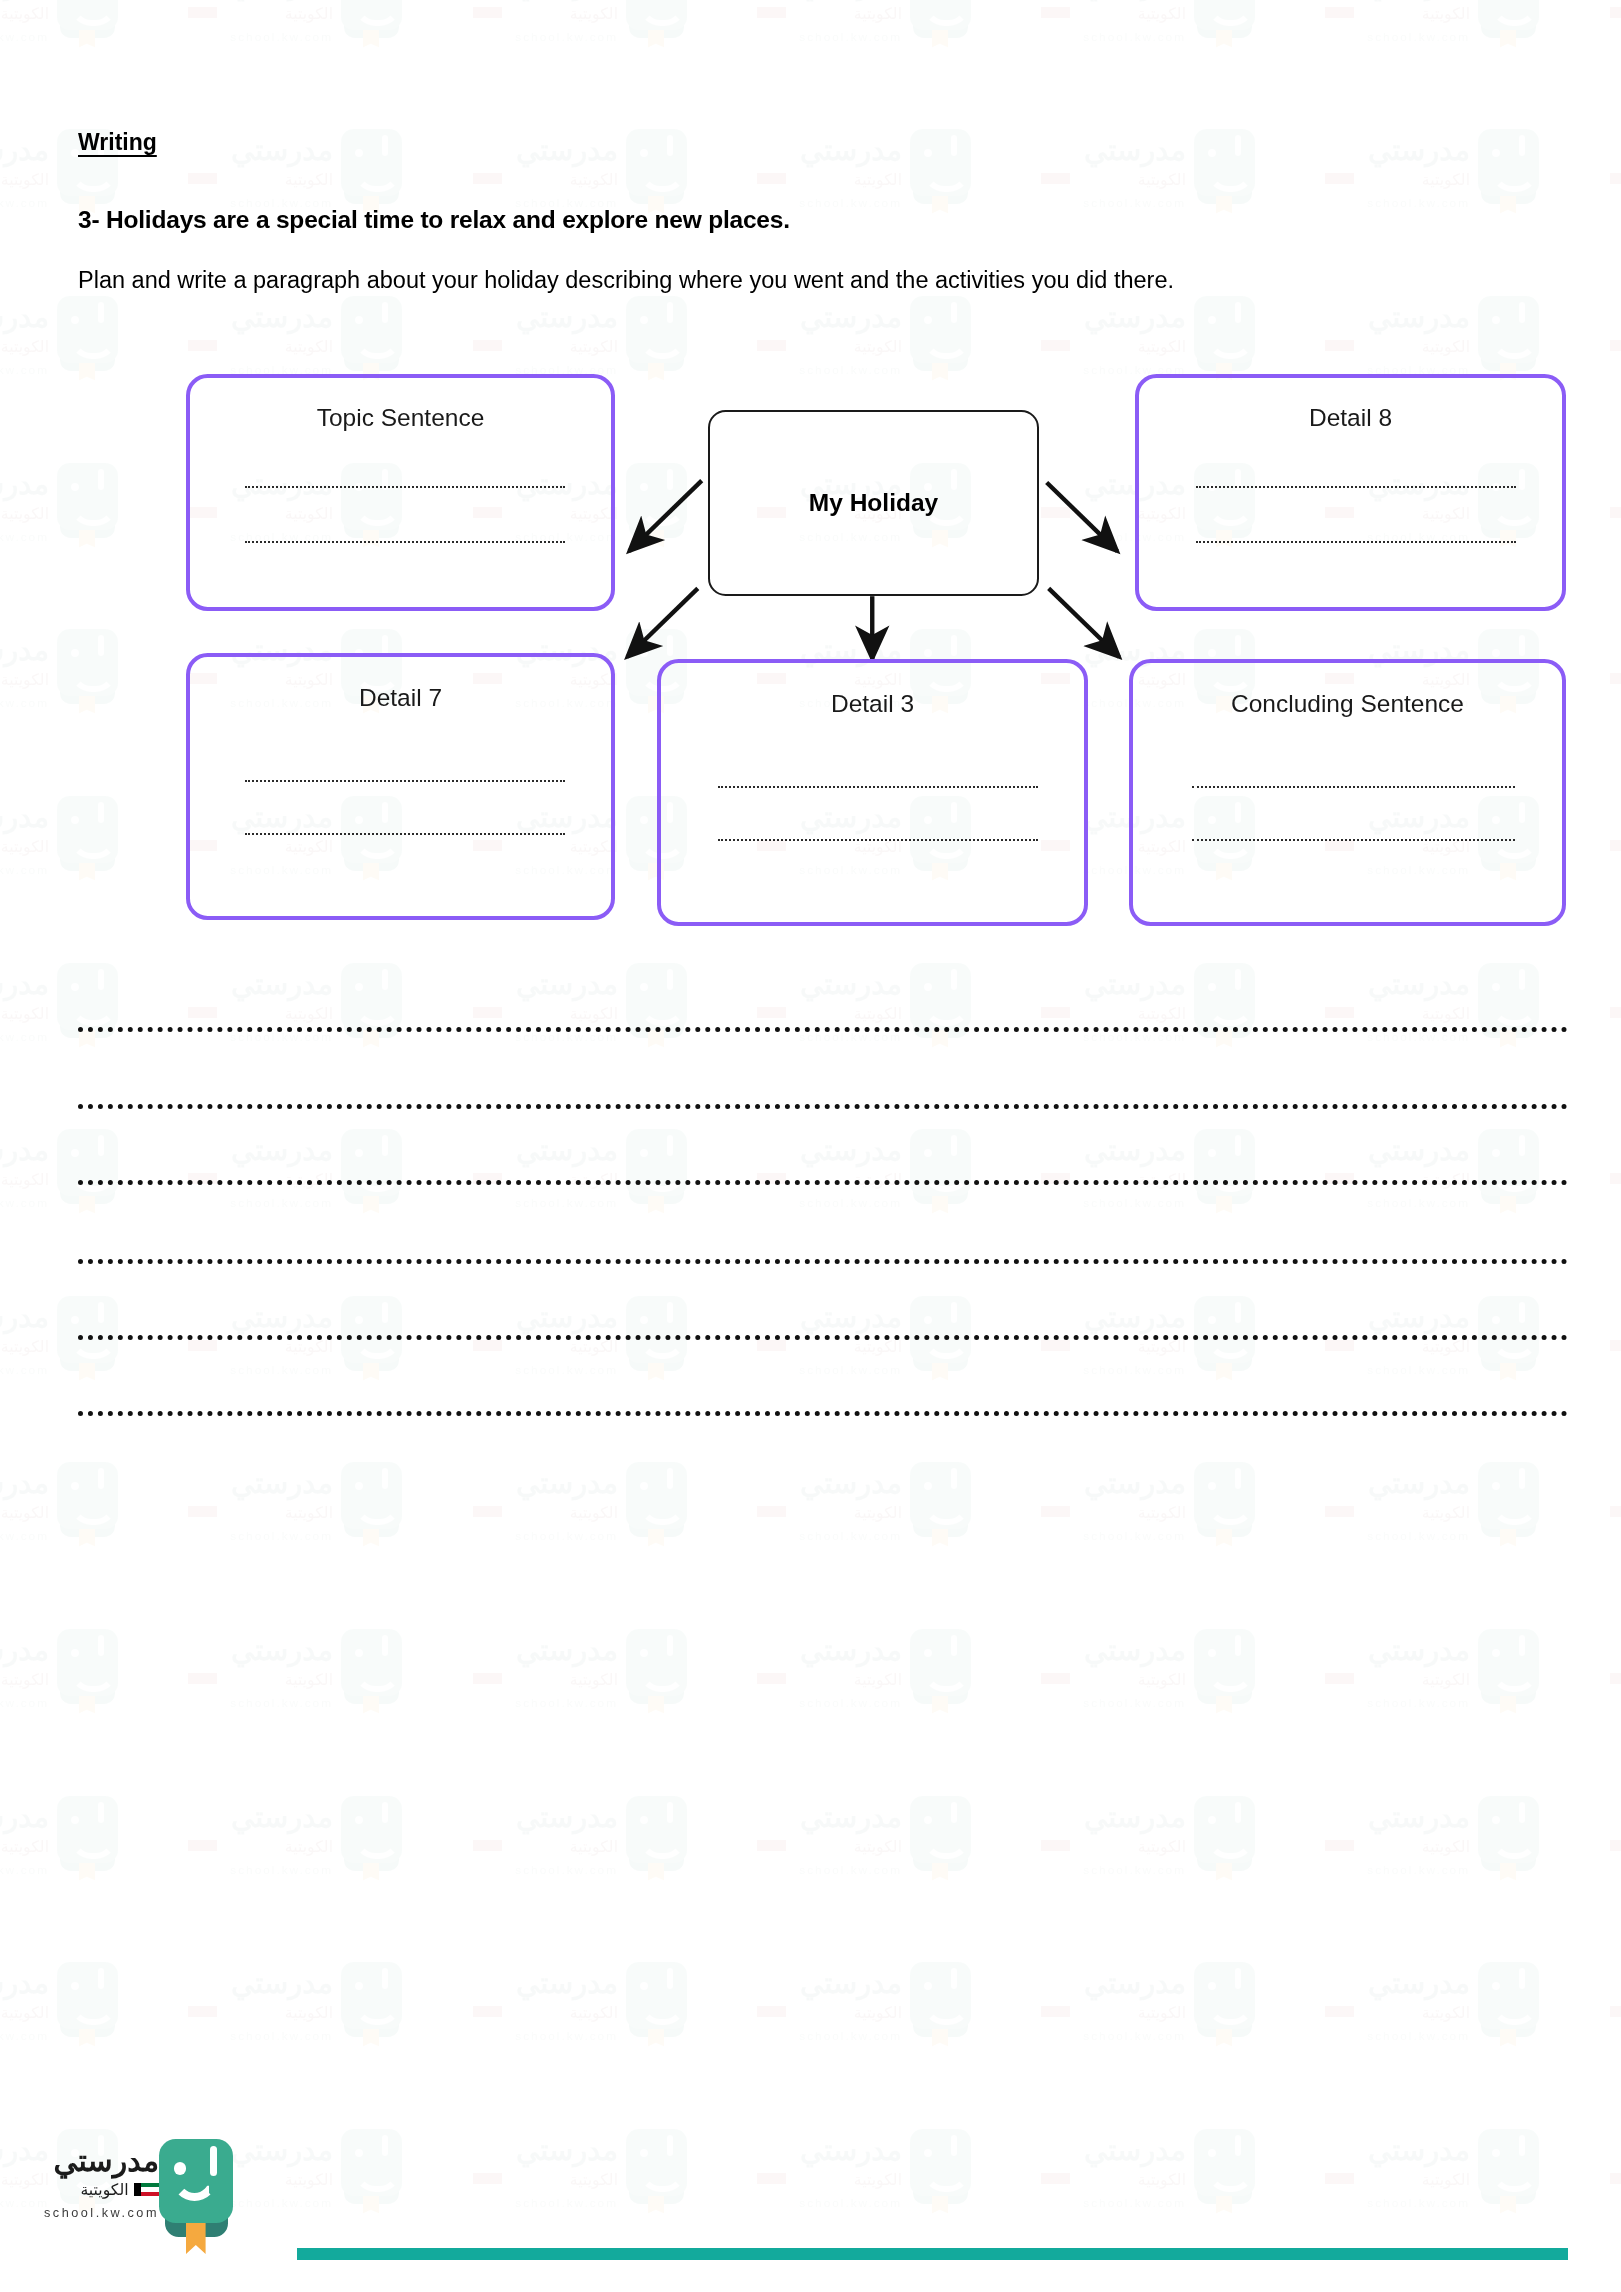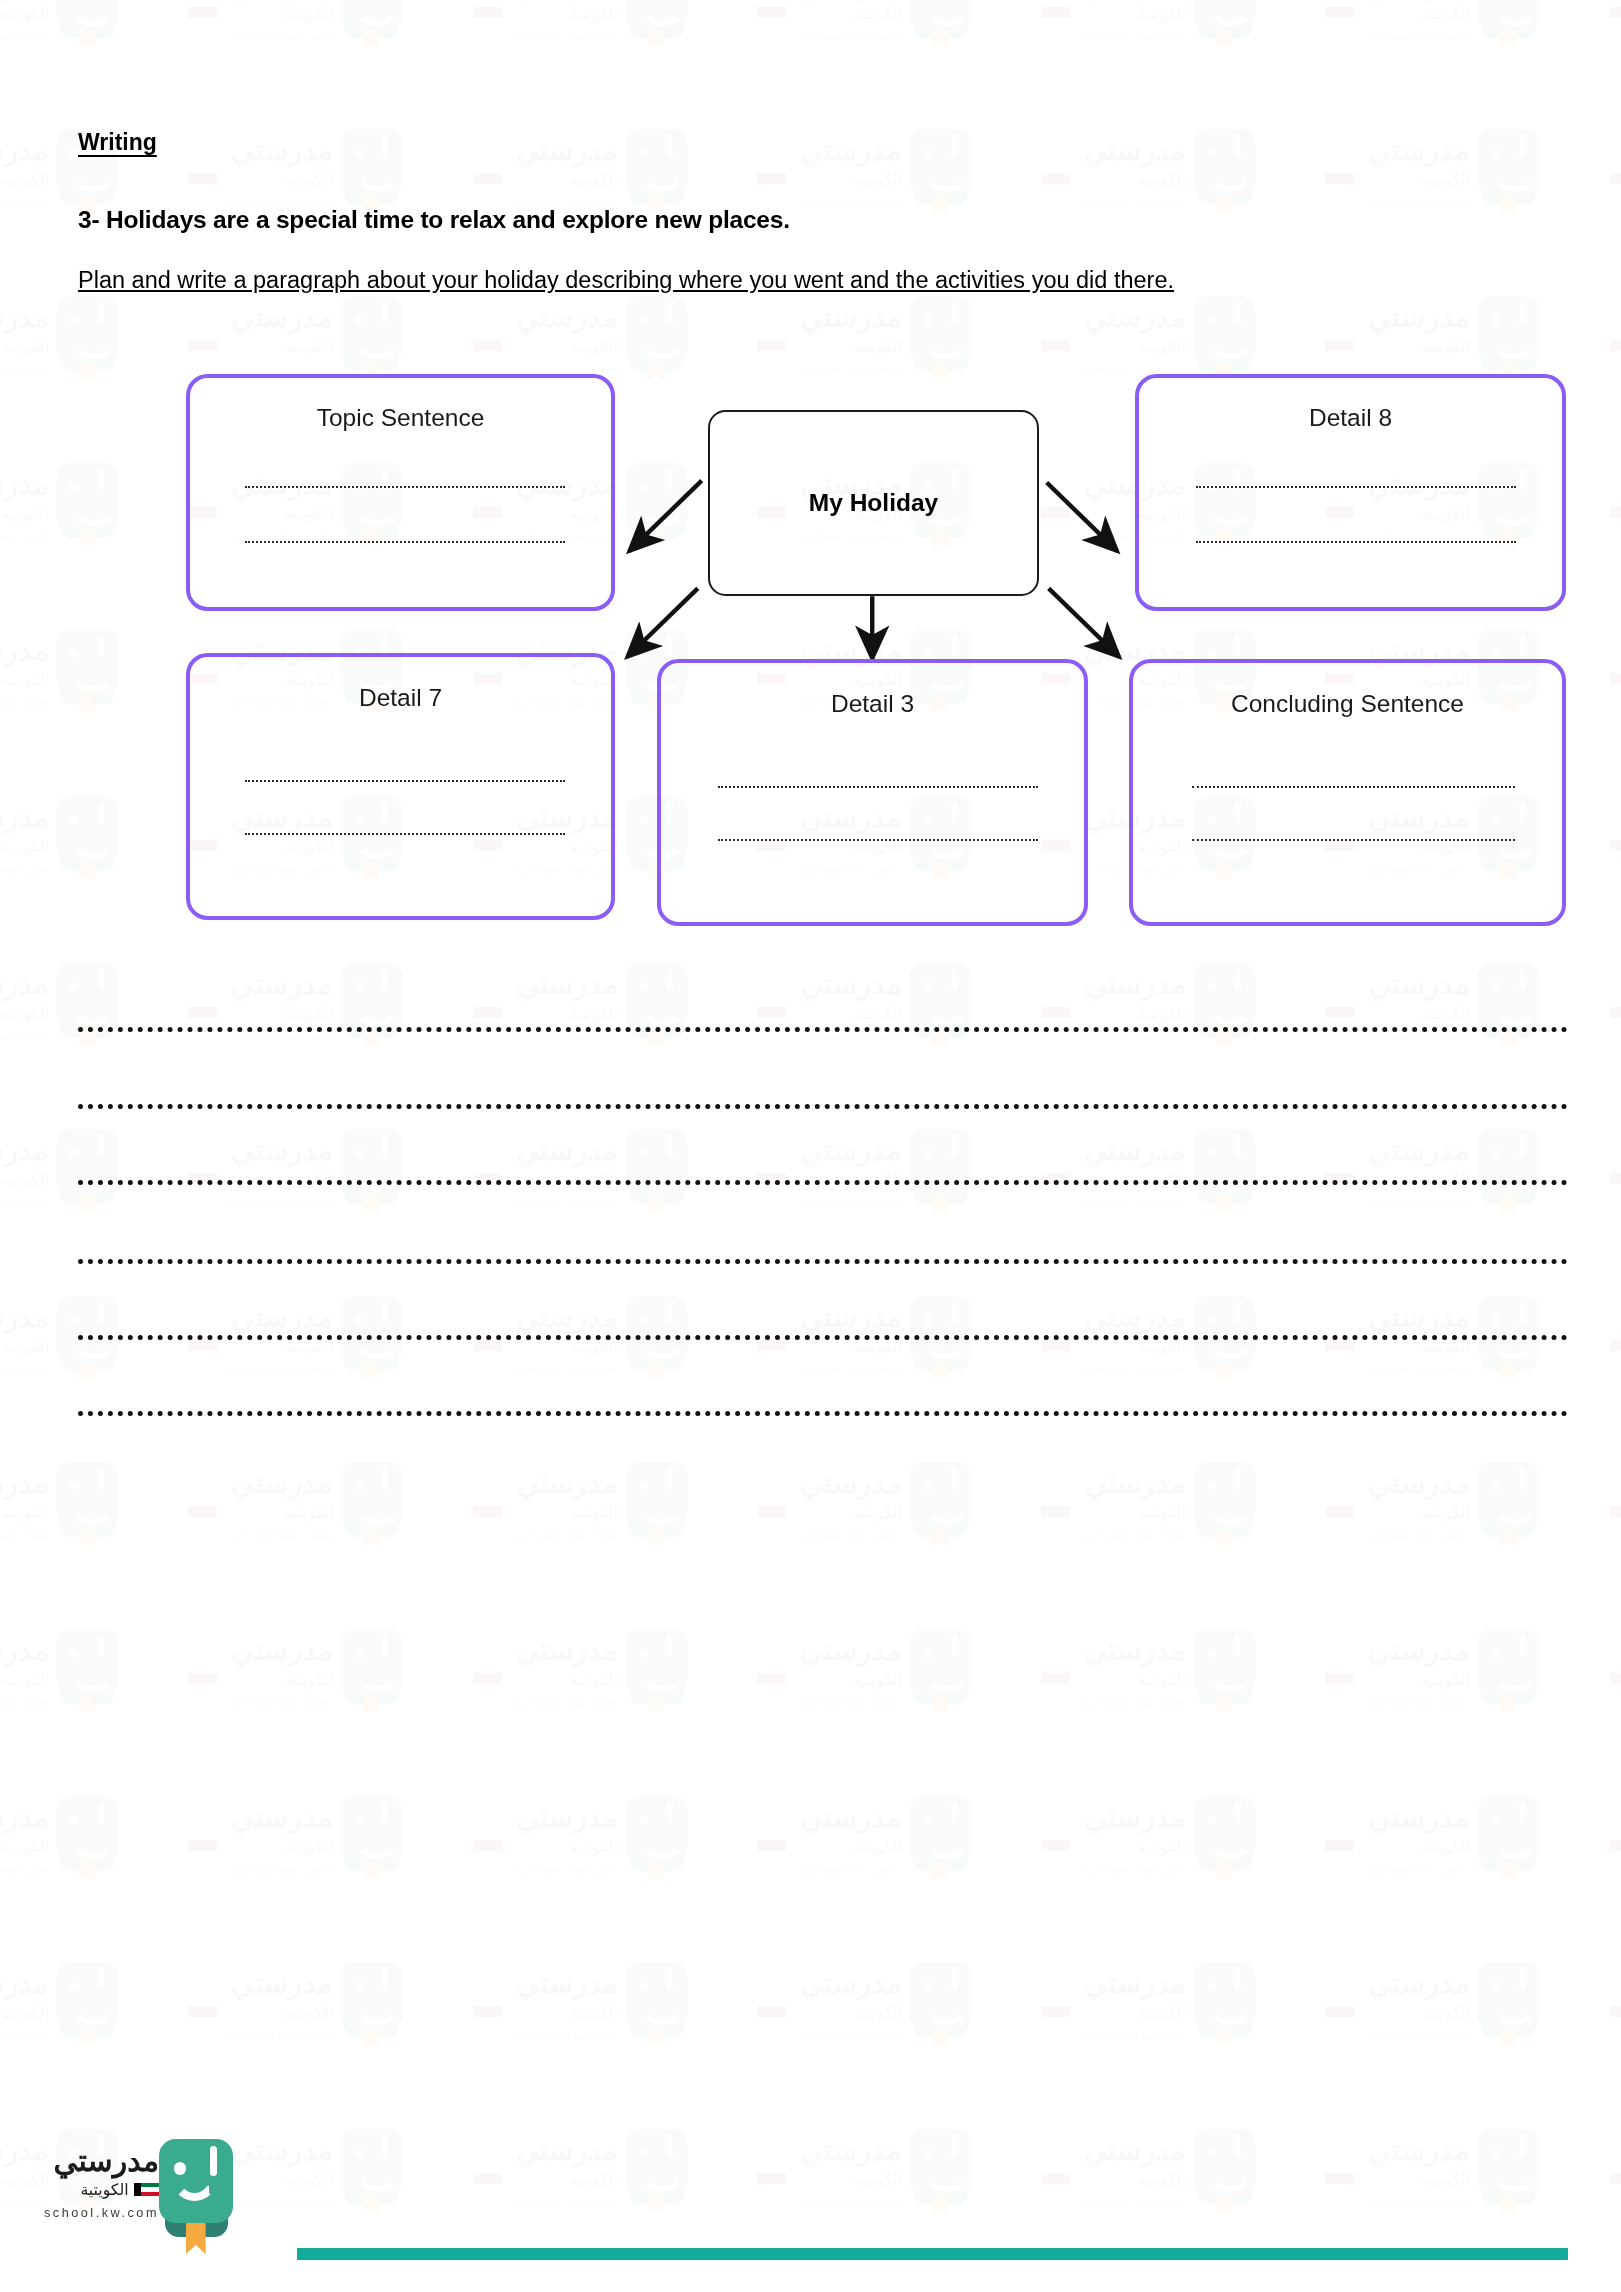--- a/index.html
+++ b/index.html
@@ -148,21 +148,20 @@
   }
 
   .q-body {
     position: absolute;
     left: 78px;
     top: 257px;
     width: 1294px;
     font-size: 23.5px;
     line-height: 46px;
     color: #000000;
-    text-decoration: underline;
   }
 
   
   .obox {
     position: absolute;
     border: 4px solid #8b5cf6;
     border-radius: 21.6px;
     background: transparent;
     box-sizing: border-box;
   }

